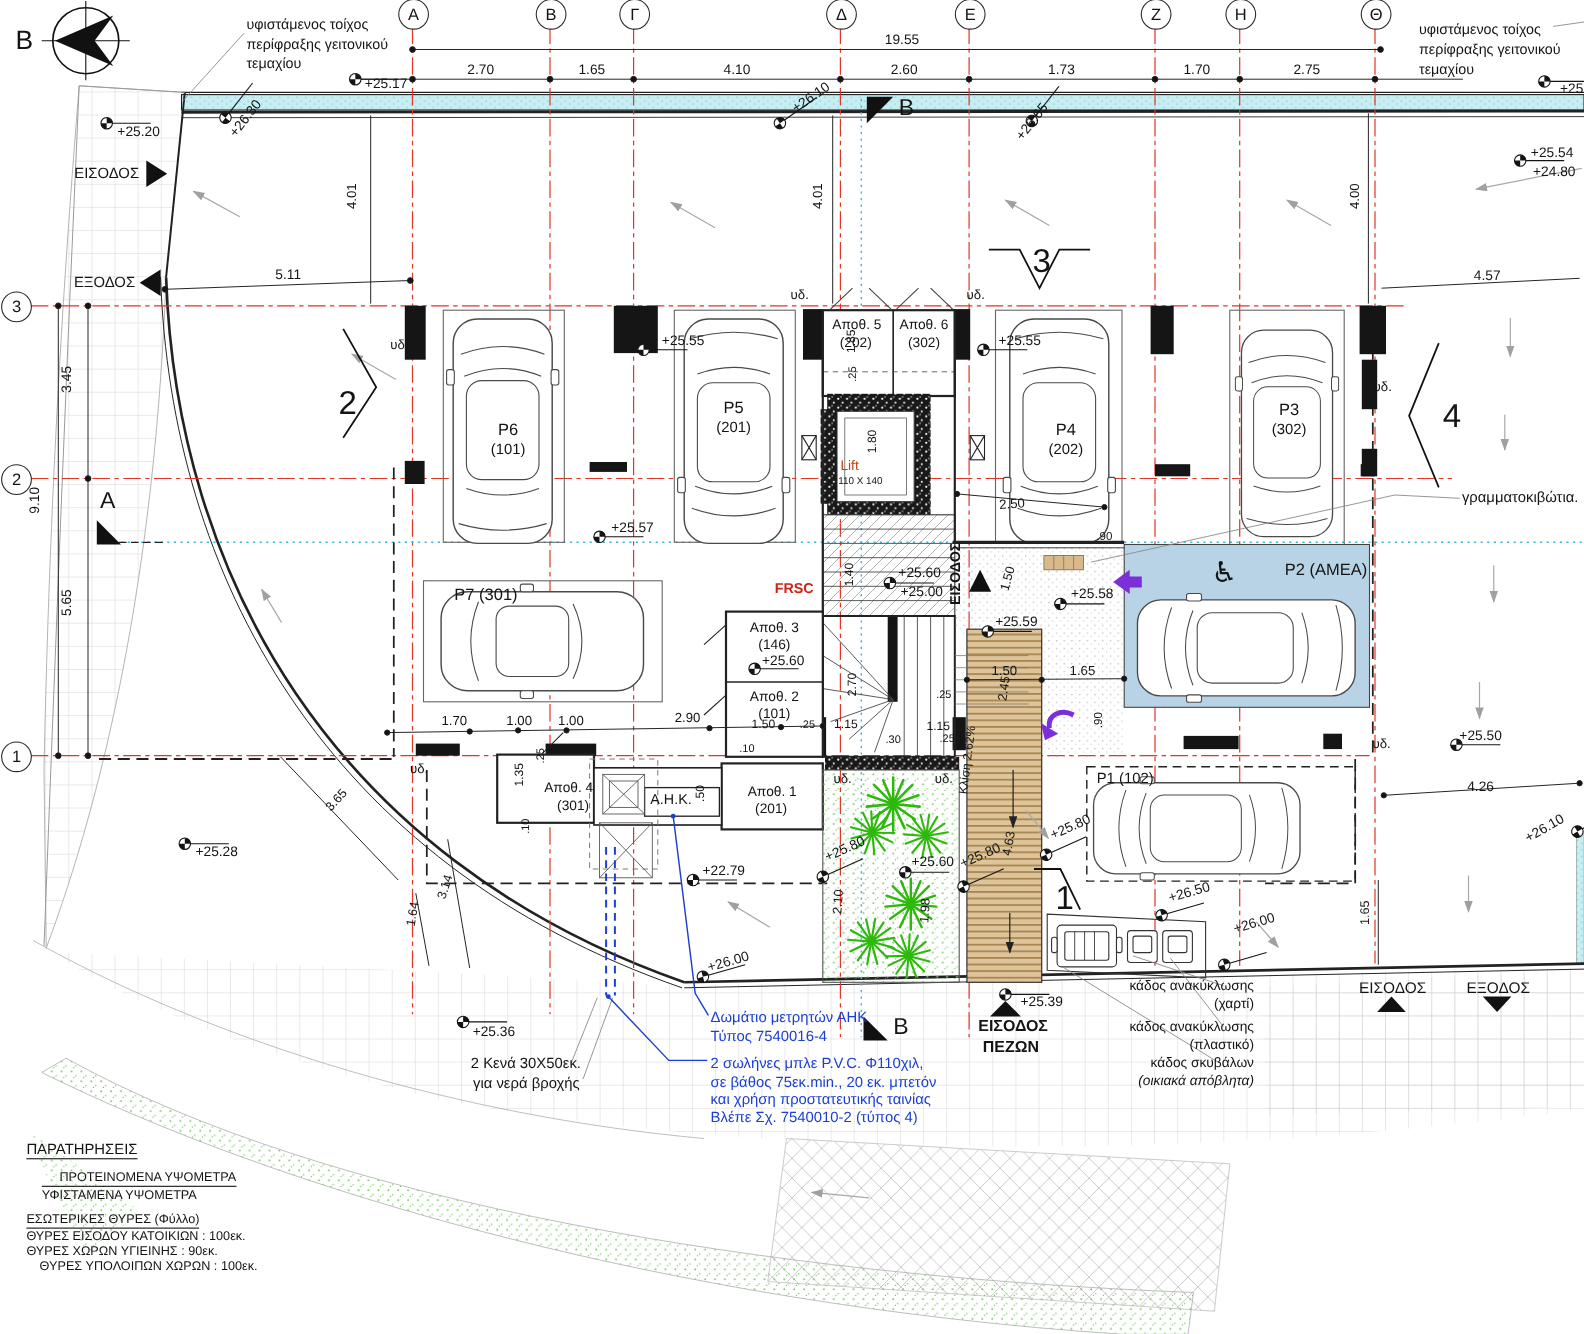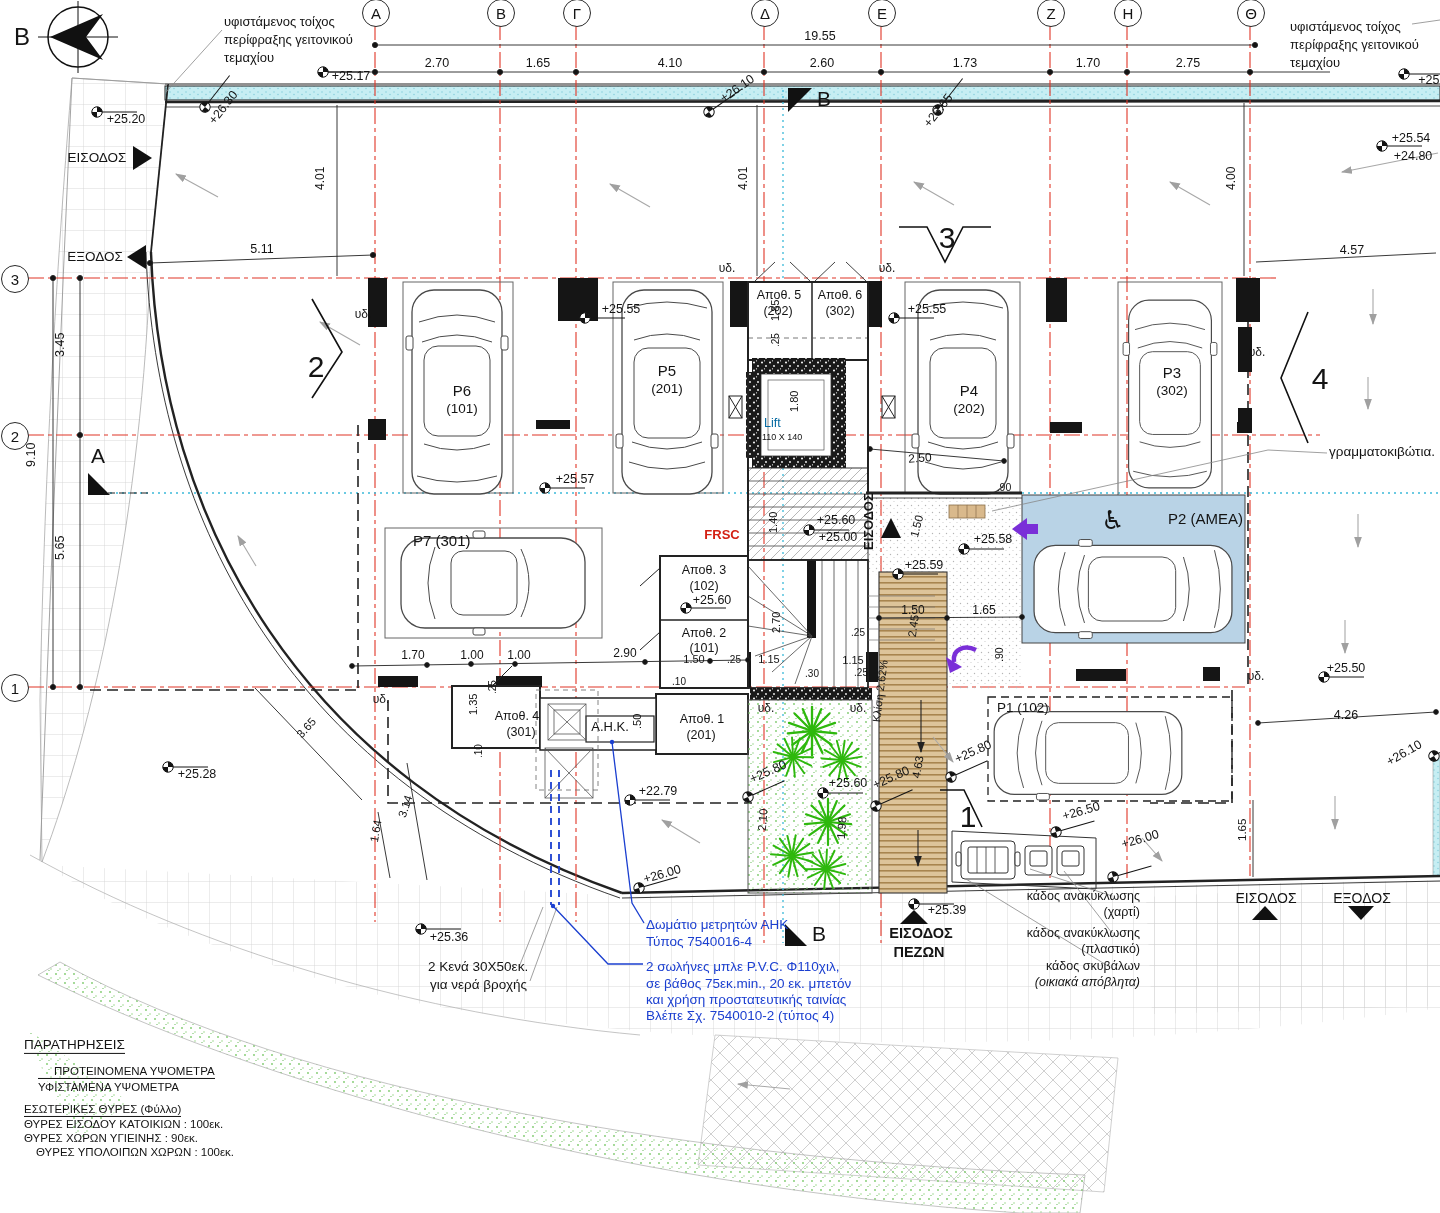--- a/index.html
+++ b/index.html
@@ -501,21 +501,21 @@
     <div class="lbl" style="font-size: 11.5px; color: rgb(20, 20, 20); left: 927px; top: 778px; transform: translate(-50%, -50%) rotate(-80deg);">4.63</div>
     <div class="lbl" style="font-size: 11.5px; color: rgb(20, 20, 20); left: 773px; top: 831px; transform: translate(-50%, -50%) rotate(-86deg);">2.10</div>
     <div class="lbl" style="font-size: 11.5px; color: rgb(20, 20, 20); left: 852px; top: 839px; transform: translate(-50%, -50%) rotate(-86deg);">1.98</div>
     <div class="lbl" style="font-size: 12.5px; color: rgb(20, 20, 20); left: 1346px; top: 716px; transform: translate(-50%, -50%) rotate(0deg);">4.26</div>
     <div class="lbl" style="font-size: 11.5px; color: rgb(20, 20, 20); left: 1253px; top: 841px; transform: translate(-50%, -50%) rotate(-90deg);">1.65</div>
     <div class="lbl" style="font-size: 11.5px; color: rgb(20, 20, 20); left: 385px; top: 842px; transform: translate(-50%, -50%) rotate(-80deg);">1.64</div>
     <div class="lbl" style="font-size: 11.5px; color: rgb(20, 20, 20); left: 413px; top: 817px; transform: translate(-50%, -50%) rotate(-72deg);">3.14</div>
     <div class="lbl" style="font-size: 11.5px; color: rgb(20, 20, 20); left: 310px; top: 736px; transform: translate(-50%, -50%) rotate(-48deg);">3.65</div>
     <div class="lbl" style="font-size: 11px; color: rgb(20, 20, 20); left: 908px; top: 722px; transform: translate(-50%, -50%) rotate(-83deg);">Κλίση 2.62%</div>
     <div class="lbl" style="font-size: 13px; color: rgb(211, 33, 20); font-weight: 700; left: 722px; top: 535px; transform: translate(-50%, -50%) rotate(0deg);">FRSC</div>
-    <div class="lbl" style="font-size: 12.5px; color: #0369a1; left: 764px; top: 424px; transform: translate(0px, -50%) rotate(0deg);">Lift</div>
+    <div class="lbl" style="font-size: 12.5px; color: #c2410c; left: 764px; top: 424px; transform: translate(0px, -50%) rotate(0deg);">Lift</div>
     <div class="lbl" style="font-size: 9px; color: rgb(20, 20, 20); left: 762px; top: 438px; transform: translate(0px, -50%) rotate(0deg);">110 X 140</div>
     <div class="lbl" style="font-size: 12px; color: rgb(20, 20, 20); left: 363px; top: 314px; transform: translate(-50%, -50%) rotate(0deg);">υδ.</div>
     <div class="lbl" style="font-size: 12px; color: rgb(20, 20, 20); left: 727px; top: 268px; transform: translate(-50%, -50%) rotate(0deg);">υδ.</div>
     <div class="lbl" style="font-size: 12px; color: rgb(20, 20, 20); left: 887px; top: 268px; transform: translate(-50%, -50%) rotate(0deg);">υδ.</div>
     <div class="lbl" style="font-size: 12px; color: rgb(20, 20, 20); left: 1257px; top: 352px; transform: translate(-50%, -50%) rotate(0deg);">υδ.</div>
     <div class="lbl" style="font-size: 12px; color: rgb(20, 20, 20); left: 381px; top: 699px; transform: translate(-50%, -50%) rotate(0deg);">υδ.</div>
     <div class="lbl" style="font-size: 12px; color: rgb(20, 20, 20); left: 766px; top: 708px; transform: translate(-50%, -50%) rotate(0deg);">υδ.</div>
     <div class="lbl" style="font-size: 12px; color: rgb(20, 20, 20); left: 858px; top: 708px; transform: translate(-50%, -50%) rotate(0deg);">υδ.</div>
     <div class="lbl" style="font-size: 12px; color: rgb(20, 20, 20); left: 1256px; top: 676px; transform: translate(-50%, -50%) rotate(0deg);">υδ.</div>
     <div class="lbl" style="font-size: 13.5px; color: rgb(20, 20, 20); left: 1329px; top: 452px; transform: translate(0px, -50%) rotate(0deg);">γραμματοκιβώτια.</div>
@@ -529,21 +529,21 @@
     <div class="lbl" style="font-size: 13.5px; color: rgb(20, 20, 20); left: 1172px; top: 391px; transform: translate(-50%, -50%) rotate(0deg);">(302)</div>
     <div class="lbl" style="font-size: 15px; color: rgb(20, 20, 20); left: 413px; top: 541px; transform: translate(0px, -50%) rotate(0deg);">P7  (301)</div>
     <div class="lbl" style="font-size: 15px; color: rgb(20, 20, 20); left: 1168px; top: 519px; transform: translate(0px, -50%) rotate(0deg);">P2 (ΑΜΕΑ)</div>
     <div class="lbl" style="font-size: 13.5px; color: rgb(20, 20, 20); left: 997px; top: 708px; transform: translate(0px, -50%) rotate(0deg);">P1  (102)</div>
     <div class="lbl" style="font-size: 26px; color: rgb(20, 20, 20); left: 1113px; top: 521px; transform: translate(-50%, -50%) rotate(0deg);">♿</div>
     <div class="lbl" style="font-size: 12.5px; color: rgb(20, 20, 20); left: 779px; top: 296px; transform: translate(-50%, -50%) rotate(0deg);">Αποθ. 5</div>
     <div class="lbl" style="font-size: 12.5px; color: rgb(20, 20, 20); left: 778px; top: 312px; transform: translate(-50%, -50%) rotate(0deg);">(202)</div>
     <div class="lbl" style="font-size: 12.5px; color: rgb(20, 20, 20); left: 840px; top: 296px; transform: translate(-50%, -50%) rotate(0deg);">Αποθ. 6</div>
     <div class="lbl" style="font-size: 12.5px; color: rgb(20, 20, 20); left: 840px; top: 312px; transform: translate(-50%, -50%) rotate(0deg);">(302)</div>
     <div class="lbl" style="font-size: 12.5px; color: rgb(20, 20, 20); left: 704px; top: 571px; transform: translate(-50%, -50%) rotate(0deg);">Αποθ. 3</div>
-    <div class="lbl" style="font-size: 12.5px; color: rgb(20, 20, 20); left: 704px; top: 587px; transform: translate(-50%, -50%) rotate(0deg);">(102)</div>
+    <div class="lbl" style="font-size: 12.5px; color: rgb(20, 20, 20); left: 704px; top: 587px; transform: translate(-50%, -50%) rotate(0deg);">(146)</div>
     <div class="lbl" style="font-size: 12.5px; color: rgb(20, 20, 20); left: 704px; top: 634px; transform: translate(-50%, -50%) rotate(0deg);">Αποθ. 2</div>
     <div class="lbl" style="font-size: 12.5px; color: rgb(20, 20, 20); left: 704px; top: 649px; transform: translate(-50%, -50%) rotate(0deg);">(101)</div>
     <div class="lbl" style="font-size: 12.5px; color: rgb(20, 20, 20); left: 702px; top: 720px; transform: translate(-50%, -50%) rotate(0deg);">Αποθ. 1</div>
     <div class="lbl" style="font-size: 12.5px; color: rgb(20, 20, 20); left: 701px; top: 736px; transform: translate(-50%, -50%) rotate(0deg);">(201)</div>
     <div class="lbl" style="font-size: 12.5px; color: rgb(20, 20, 20); left: 517px; top: 717px; transform: translate(-50%, -50%) rotate(0deg);">Αποθ. 4</div>
     <div class="lbl" style="font-size: 12.5px; color: rgb(20, 20, 20); left: 521px; top: 733px; transform: translate(-50%, -50%) rotate(0deg);">(301)</div>
     <div class="lbl" style="font-size: 13px; color: rgb(20, 20, 20); left: 610px; top: 727px; transform: translate(-50%, -50%) rotate(0deg);">Α.Η.Κ.</div>
     <div class="lbl" style="font-size: 12.5px; color: rgb(20, 20, 20); left: 1140px; top: 897px; transform: translate(-100%, -50%) rotate(0deg);">κάδος ανακύκλωσης</div>
     <div class="lbl" style="font-size: 12.5px; color: rgb(20, 20, 20); left: 1140px; top: 913px; transform: translate(-100%, -50%) rotate(0deg);">(χαρτί)</div>
     <div class="lbl" style="font-size: 12.5px; color: rgb(20, 20, 20); left: 1140px; top: 934px; transform: translate(-100%, -50%) rotate(0deg);">κάδος ανακύκλωσης</div>

